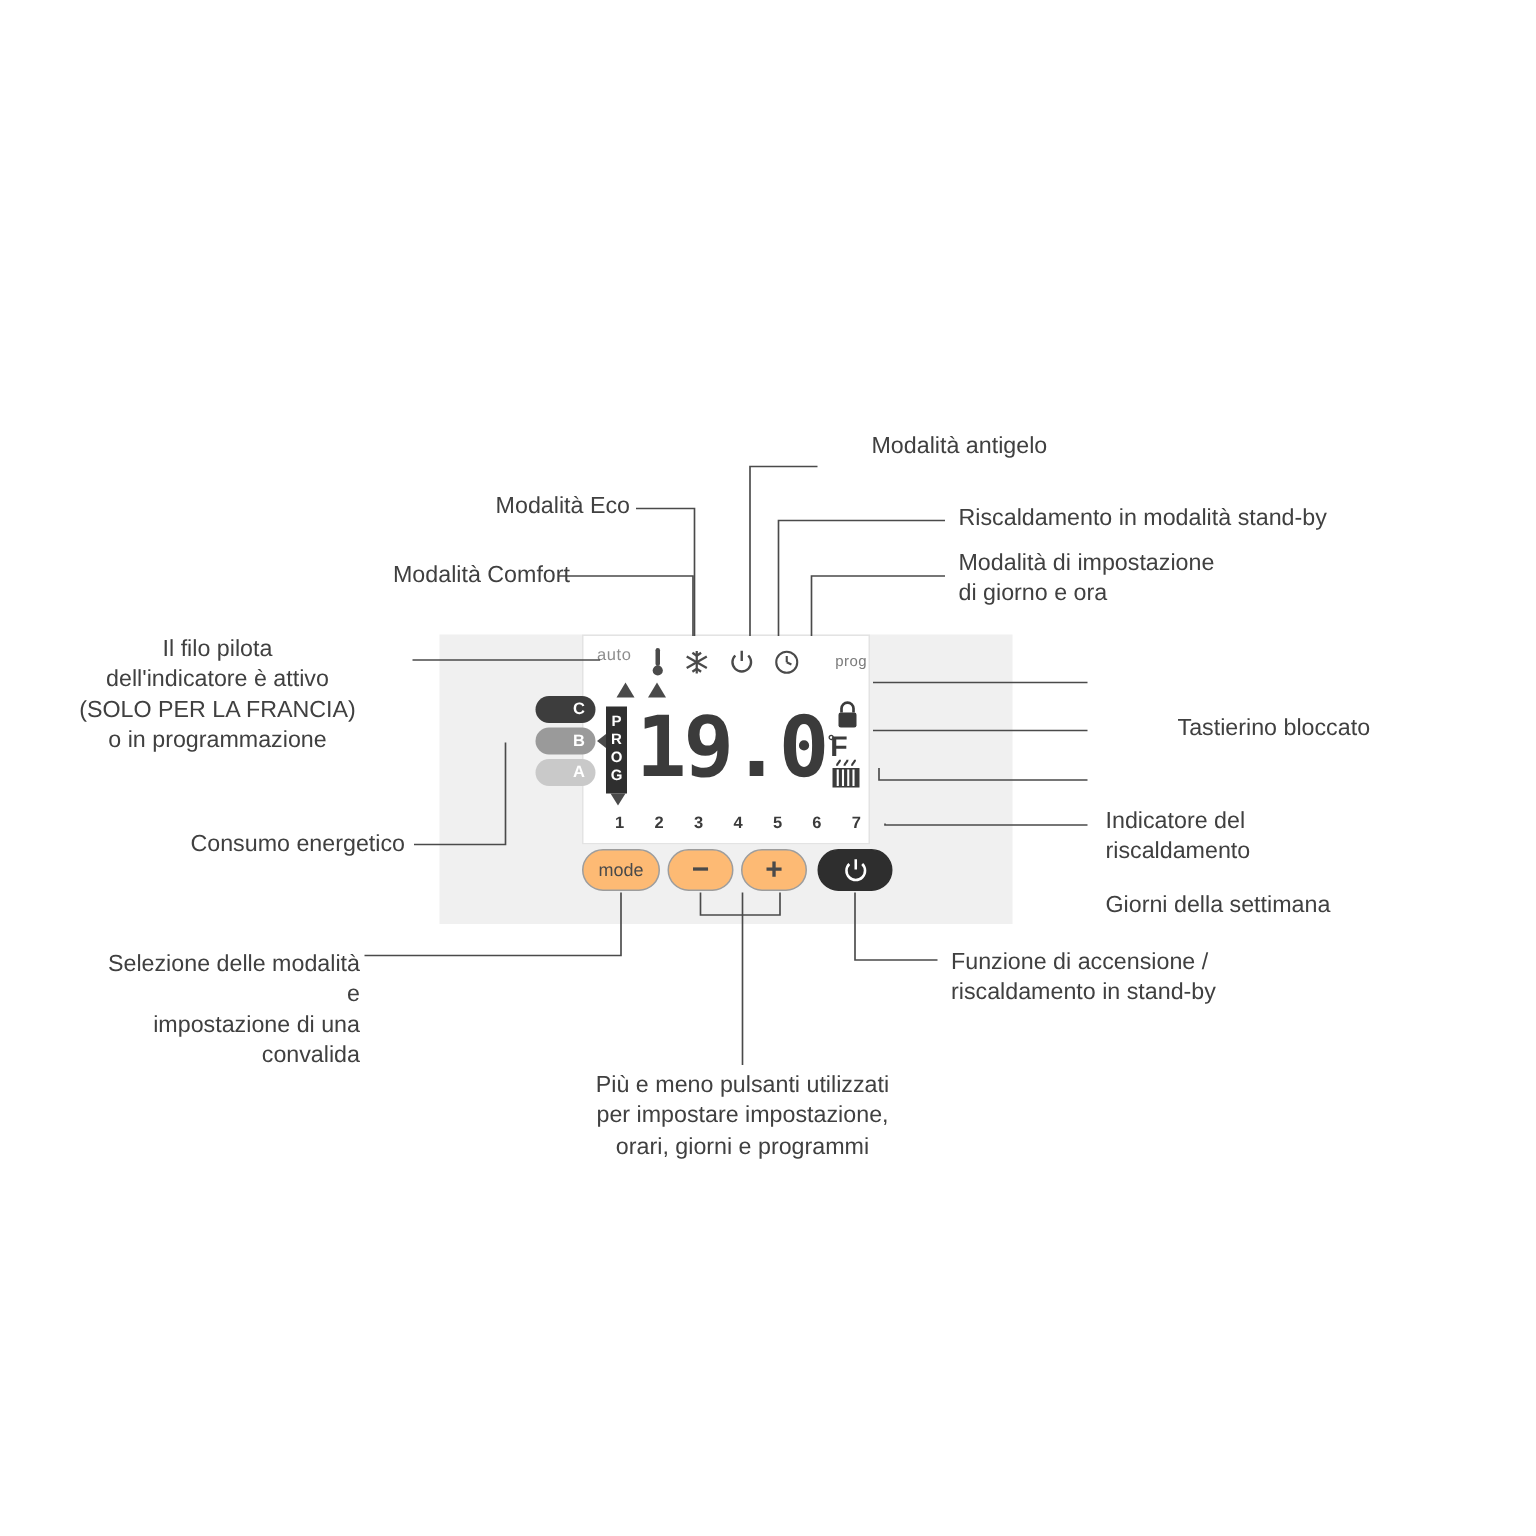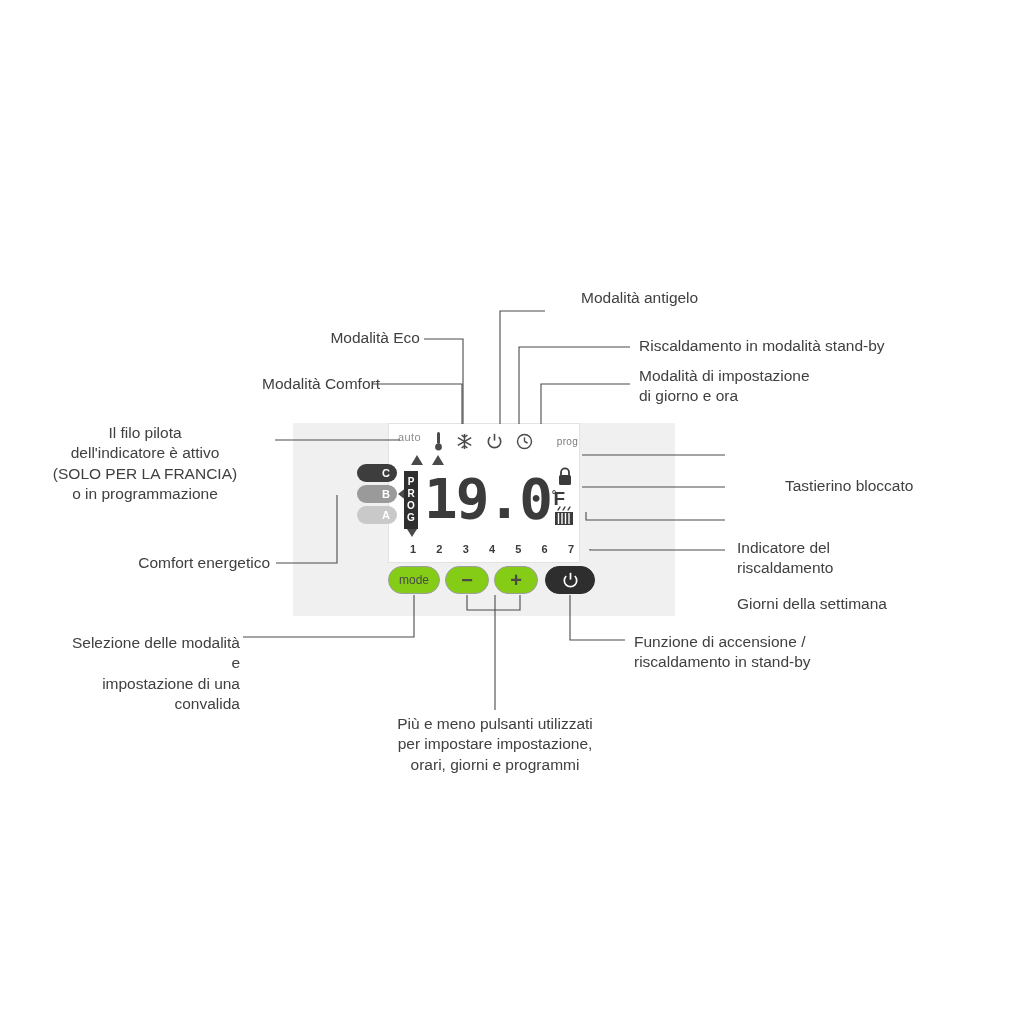--- a/index.html
+++ b/index.html
@@ -98,21 +98,21 @@
     display:flex;align-items:center;justify-content:flex-end;
     padding-right:7px;box-sizing:border-box;
   }
   .badge.c{background:#3d3d3d;}
   .badge.b{background:#9a9a9a;}
   .badge.a{background:#c9c9c9;}
 
   
   .btn{
     position:absolute;height:28px;border-radius:14px;
-    border:1px solid #9d9d9d;background:#84cc16;
+    border:1px solid #9d9d9d;background:#fdba74;
     display:flex;align-items:center;justify-content:center;
     font-size:12px;color:#4a4a4a;box-sizing:border-box;
   }
   .btn-mode{left:388px;top:566px;width:52px;}
   .btn-minus{left:445px;top:566px;width:44px;}
   .btn-plus{left:494px;top:566px;width:44px;}
   .btn-power{
     left:545px;top:566px;width:50px;background:#2e2e2e;border-color:#2e2e2e;color:#fff;
   }
   .sign{font-size:20px;font-weight:bold;color:#4a4a4a;line-height:1;}
@@ -262,21 +262,21 @@
   <div class="lbl r" style="left:160px;top:328px;width:260px;">Modalità Eco</div>
   <div class="lbl l" style="left:639px;top:336px;">Riscaldamento in modalità stand-by</div>
   <div class="lbl r" style="left:112px;top:374px;width:268px;">Modalità Comfort</div>
   <div class="lbl l" style="left:639px;top:366px;">Modalità di impostazione
 di giorno e ora</div>
   <div class="lbl c" style="left:20px;top:423px;width:250px;">Il filo pilota
 dell'indicatore è attivo
 (SOLO PER LA FRANCIA)
 o in programmazione</div>
   <div class="lbl l" style="left:737px;top:476px;margin-left:48px;">Tastierino bloccato</div>
-  <div class="lbl r" style="left:20px;top:553px;width:250px;">Comfort energetico</div>
+  <div class="lbl r" style="left:20px;top:553px;width:250px;">Consumo energetico</div>
   <div class="lbl l" style="left:737px;top:538px;">Indicatore del
 riscaldamento</div>
   <div class="lbl l" style="left:737px;top:594px;">Giorni della settimana</div>
   <div class="lbl r" style="left:60px;top:633px;width:180px;">Selezione delle modalità e
 impostazione di una convalida</div>
   <div class="lbl l" style="left:634px;top:632px;">Funzione di accensione /
 riscaldamento in stand-by</div>
   <div class="lbl c" style="left:345px;top:714px;width:300px;">Più e meno pulsanti utilizzati
 per impostare impostazione,
 orari, giorni e programmi</div>

